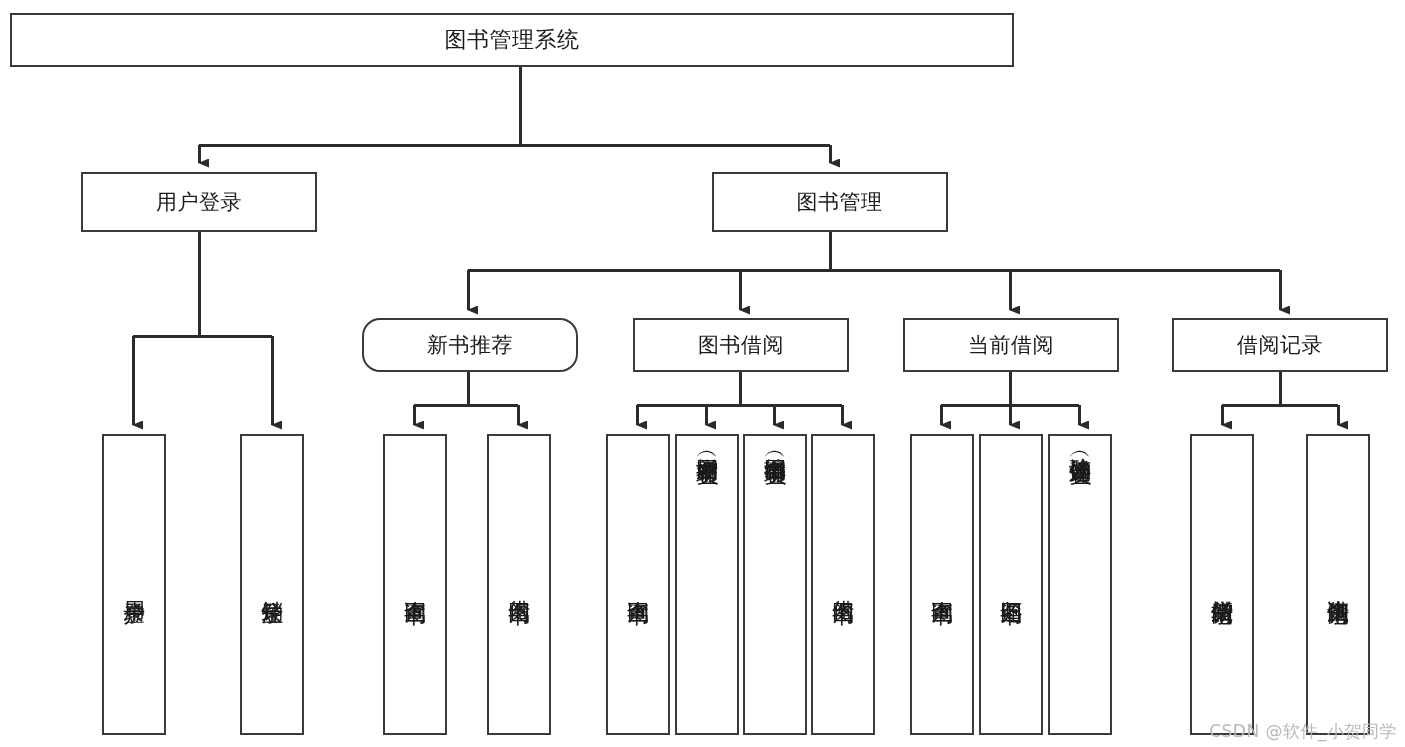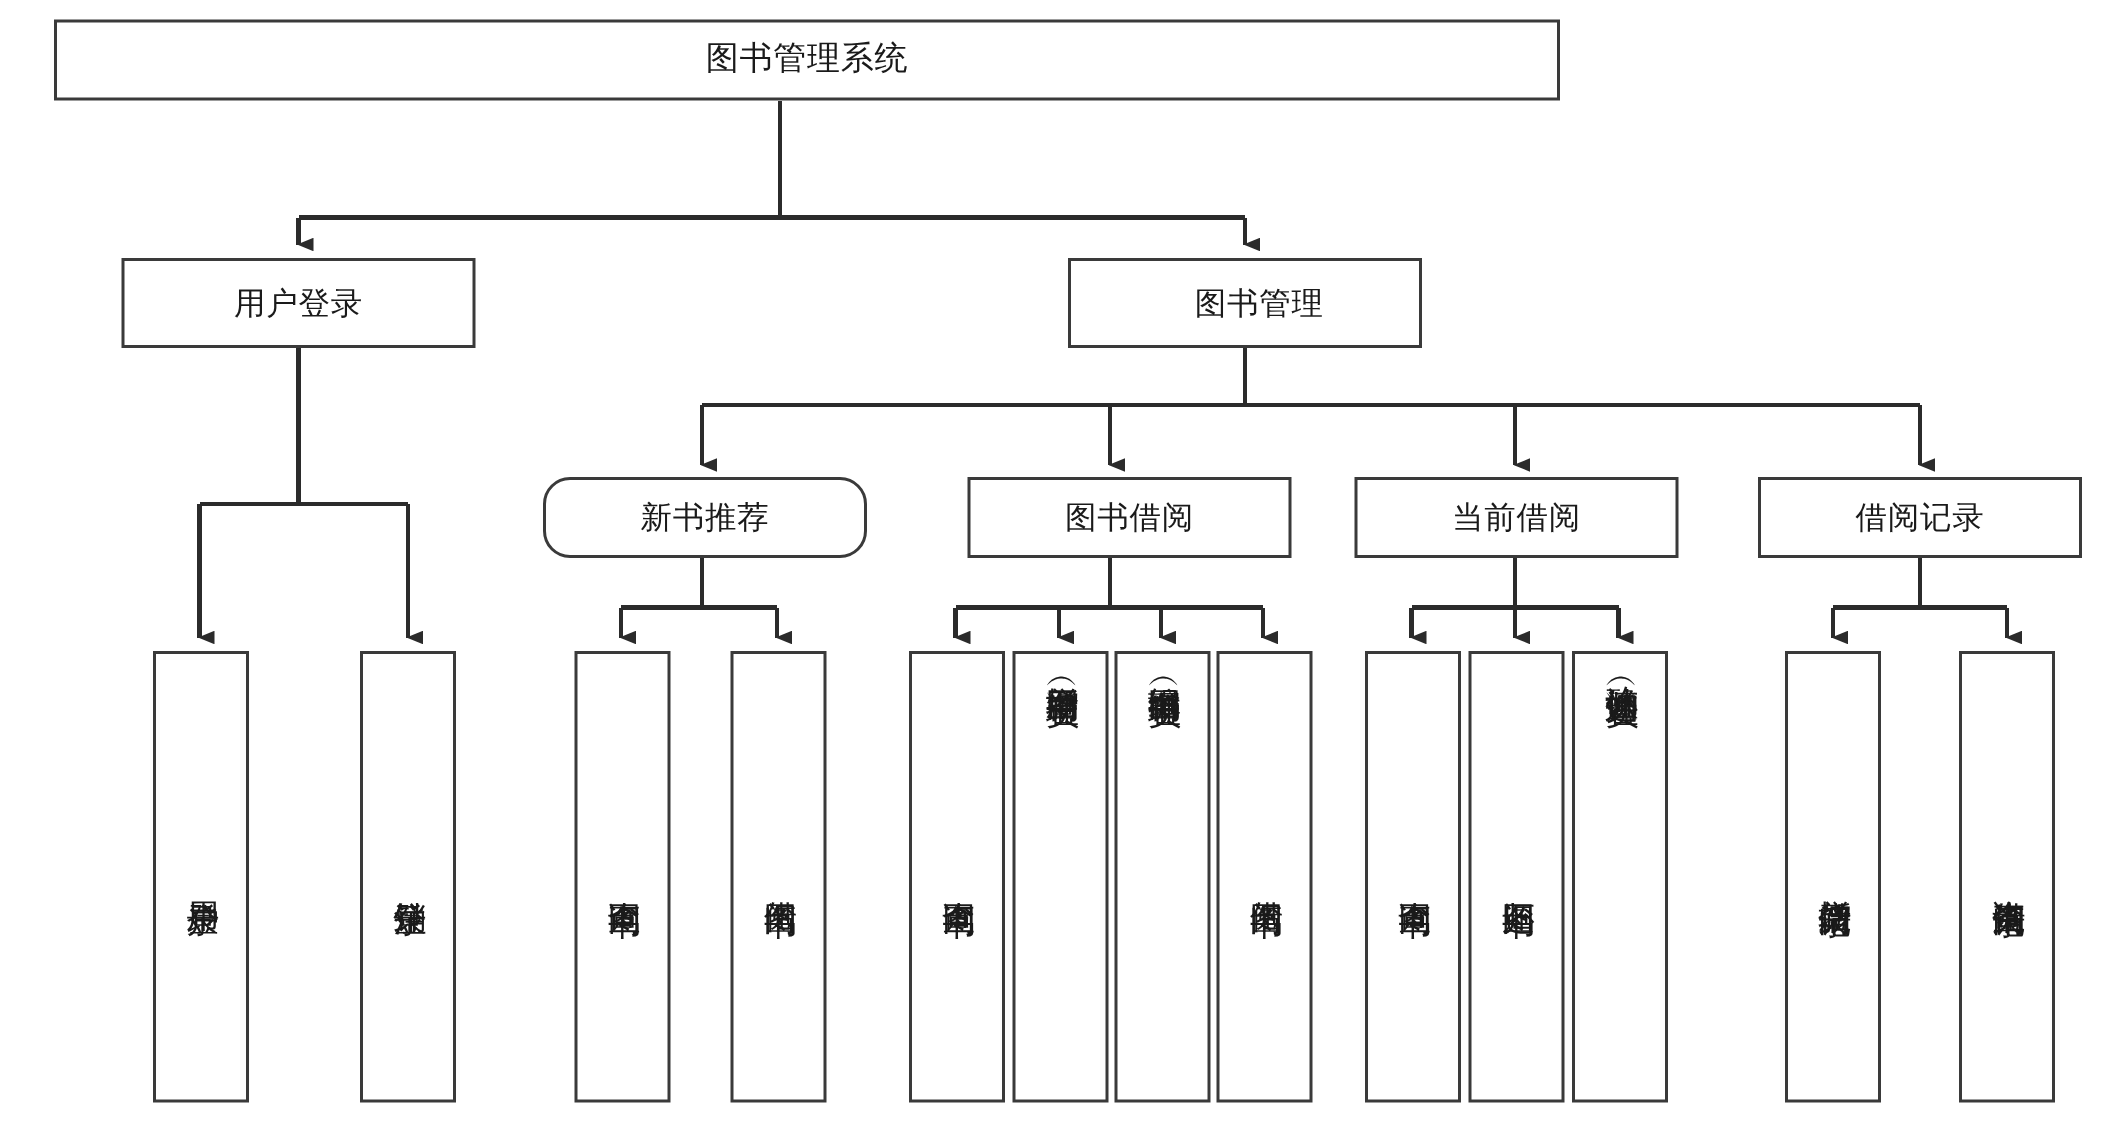--- a/index.html
+++ b/index.html
@@ -128,35 +128,35 @@
       <path d="M1079,405 L1079,425" marker-end="url(#arrowhead)"></path>
 
       <path d="M1280,372 L1280,405"></path>
       <path d="M1222,405 L1338,405"></path>
       <path d="M1222,405 L1222,425" marker-end="url(#arrowhead)"></path>
       <path d="M1338,405 L1338,425" marker-end="url(#arrowhead)"></path>
 
     </g>
   </svg>
 
-  <div class="node-box root" style="left:36px; top:13px; width:1004px; height:54px;">
+  <div class="node-box root" style="left:10px; top:13px; width:1004px; height:54px;">
     <span class="node-label-h">图书管理系统</span>
   </div>
 
   <div class="node-box" style="left:81px; top:172px; width:236px; height:60px;">
     <span class="node-label-h">用户登录</span>
   </div>
   <div class="node-box" style="left:712px; top:172px; width:236px; height:60px;padding-left:19px;">
     <span class="node-label-h">图书管理</span>
   </div>
 
   <div class="node-box" style="left:362px; top:318px; width:216px; height:54px;border-radius:18px;">
     <span class="node-label-h">新书推荐</span>
   </div>
-  <div class="node-box" style="left:633px; top:318px; width:216px; height:54px;margin-left:12px;">
+  <div class="node-box" style="left:633px; top:318px; width:216px; height:54px;">
     <span class="node-label-h">图书借阅</span>
   </div>
   <div class="node-box" style="left:903px; top:318px; width:216px; height:54px;">
     <span class="node-label-h">当前借阅</span>
   </div>
   <div class="node-box" style="left:1172px; top:318px; width:216px; height:54px;">
     <span class="node-label-h">借阅记录</span>
   </div>
 
   <div class="leaf-box" style="left:102px; top:434px; width:64px; height:301px;">
@@ -196,14 +196,15 @@
     <span class="node-label-v">确认归还（管理员）</span>
   </div>
 
   <div class="leaf-box" style="left:1190px; top:434px; width:64px; height:301px;">
     <span class="node-label-v">新增借阅记录</span>
   </div>
   <div class="leaf-box" style="left:1306px; top:434px; width:64px; height:301px;">
     <span class="node-label-v">查询借阅记录</span>
   </div>
 
+  <div class="watermark">CSDN @软件_小贺同学</div>
 
 </div>
 
 </body></html>

